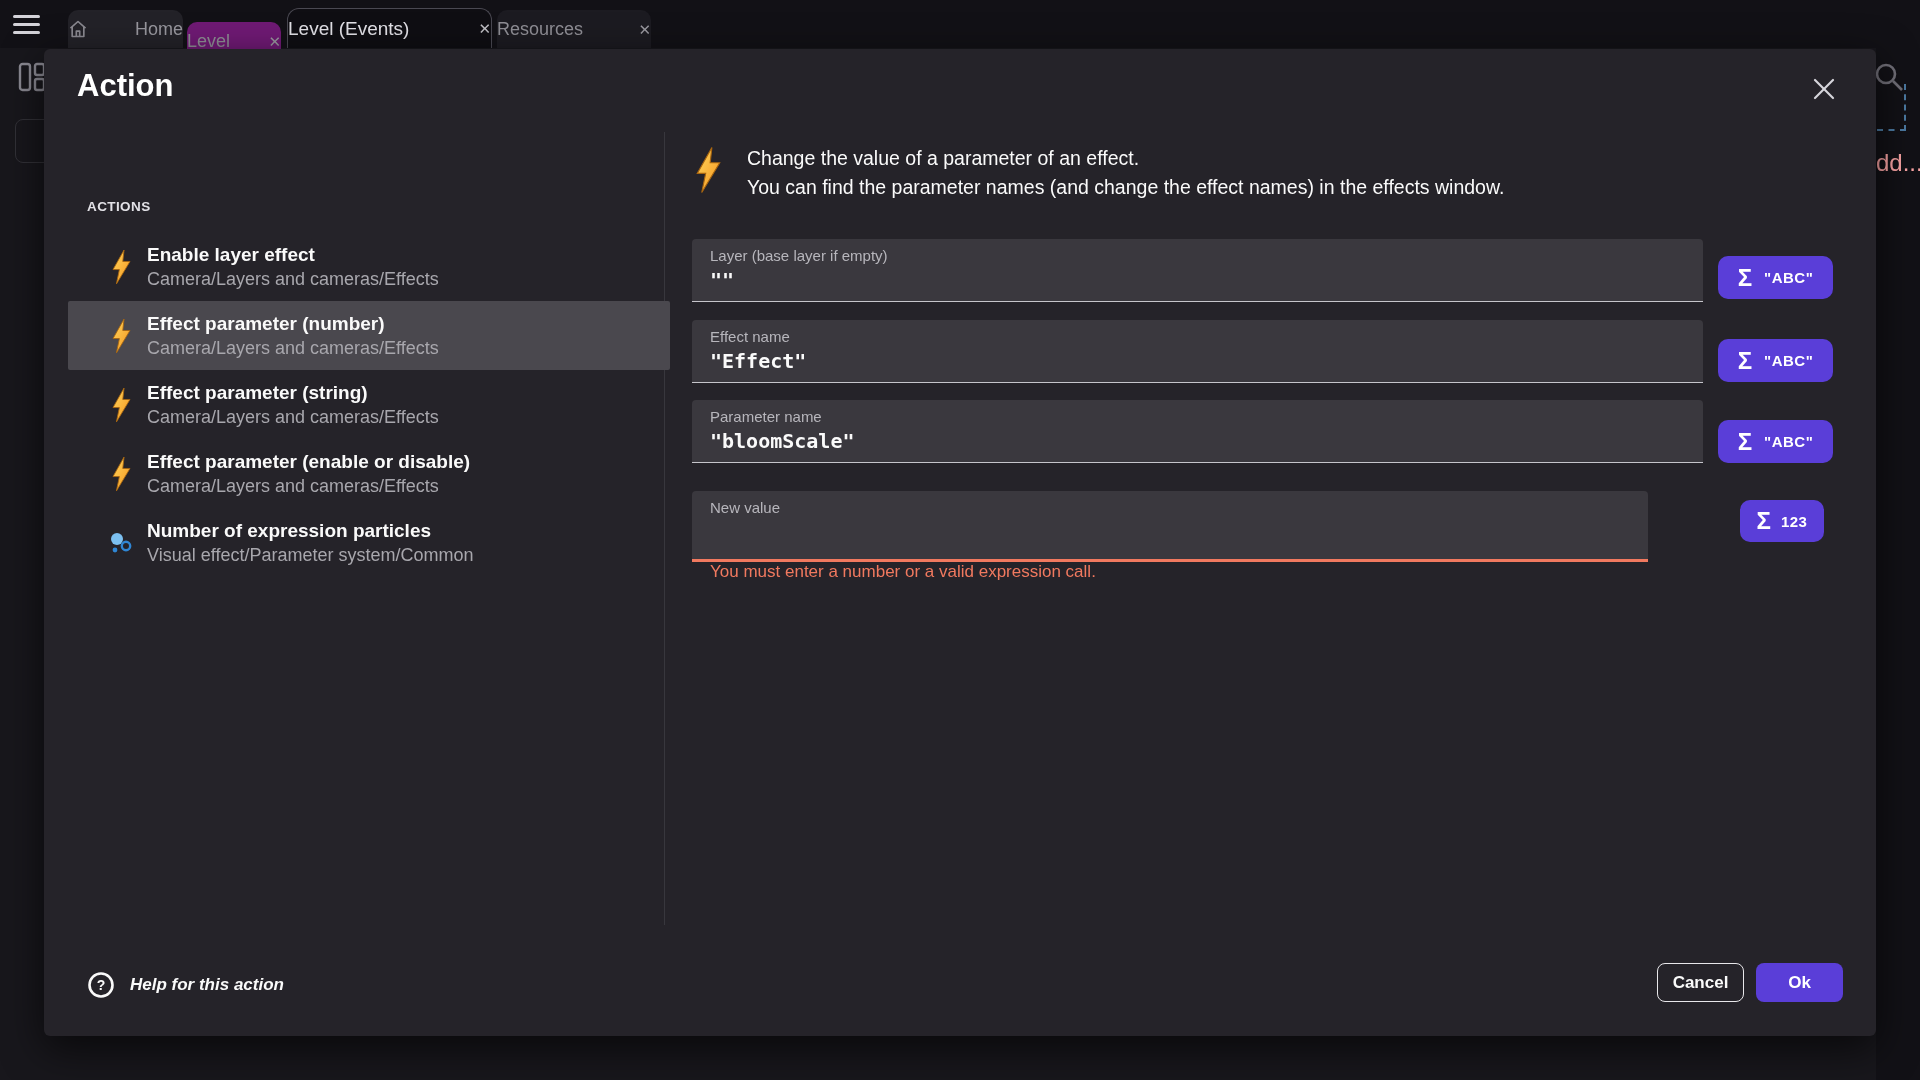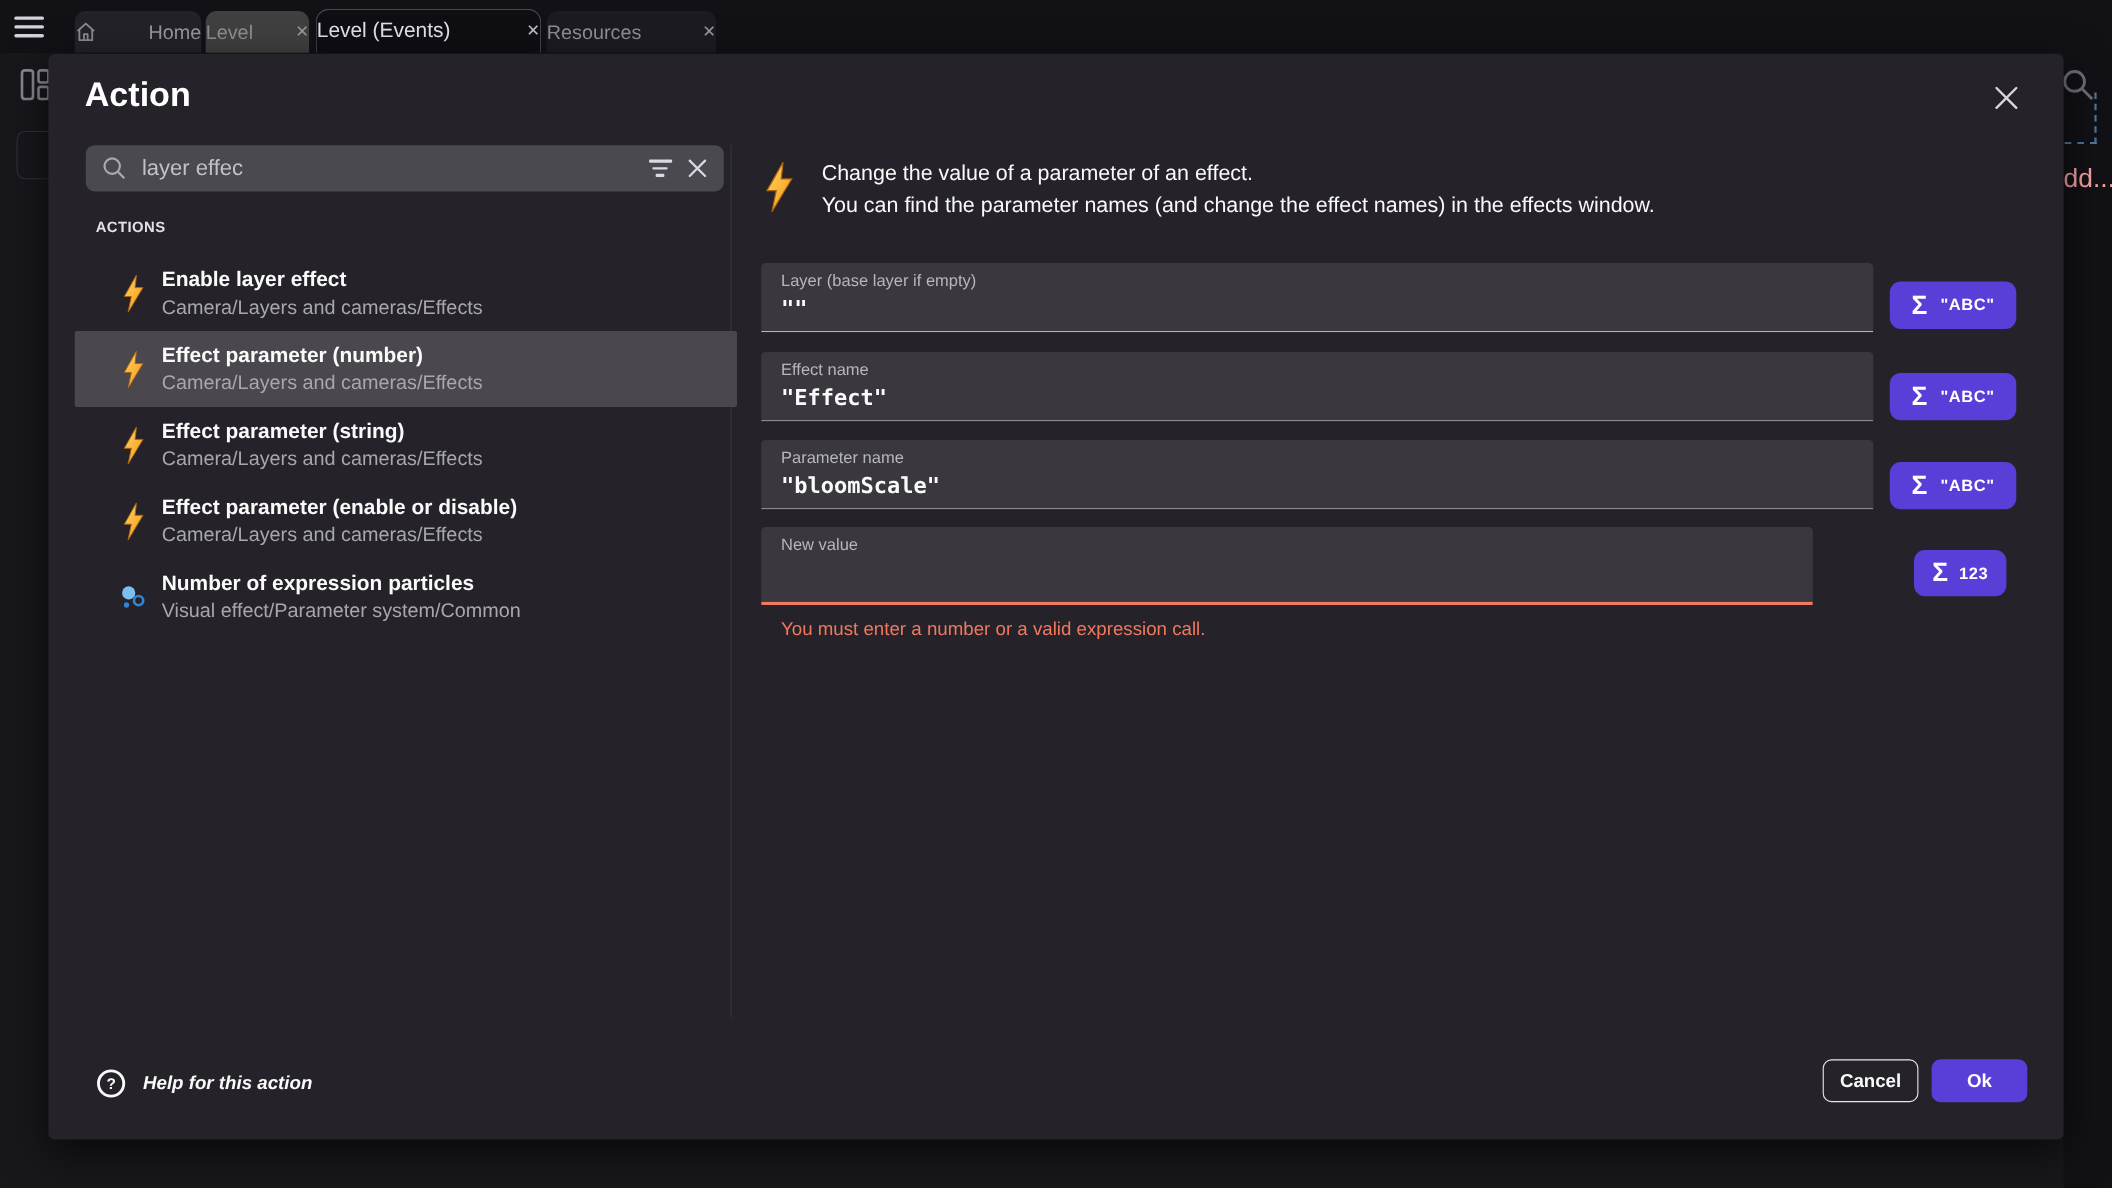--- a/index.html
+++ b/index.html
@@ -15,21 +15,21 @@
   body{font-family:"Liberation Sans",sans-serif;}
   .stage{position:absolute;top:0;left:0;width:1920px;height:1080px;background:#18171c;}
 
   
   .topbar{position:absolute;top:0;left:0;width:1920px;height:48px;background:#121116;}
   .hamburger{position:absolute;top:15px;left:13px;width:28px;height:22px;cursor:pointer;}
   .hamburger span{display:block;width:27px;height:3px;border-radius:2px;background:#d4d3d9;margin-bottom:5px;}
   .tab{position:absolute;display:flex;align-items:center;justify-content:space-between;gap:12px;
        font-size:18px;color:#8f8e95;border-radius:10px 10px 0 0;cursor:pointer;}
   .tab-home{left:68px;top:10px;width:115px;height:38px;background:#232228;gap:10px;color:#98979e;}
-  .tab-level{left:187px;top:10px;width:94px;height:38px;background:#404040;}
+  .tab-level{left:187px;top:22px;width:94px;height:38px;background:#701a75;}
   .tab-active{left:287px;top:8px;width:205px;height:40px;background:#0f0e13;
               border:1px solid #4a4952;border-bottom:none;border-radius:12px 12px 0 0;
               color:#e3e2e8;font-size:19px;gap:16px;}
   .tab-resources{left:497px;top:10px;width:154px;height:38px;background:#1c1b21;}
   .tab .x{font-size:15px;color:#9a99a0;line-height:1;}
   .tab-active .x{color:#c0bfc5;}
 
   .rail-grid-icon{position:absolute;left:18px;top:62px;width:28px;height:30px;}
   .rail-outline{position:absolute;left:15px;top:119px;width:40px;height:44px;border:1px solid #323137;border-radius:8px;}
   .bg-right-strip{position:absolute;left:1876px;top:0;width:44px;height:1080px;background:#121116;}
@@ -73,21 +73,21 @@
                color:#fafafa;font-weight:500;}
 
   .field{position:absolute;left:648px;width:1011px;height:63px;background:var(--field-bg);
          border-radius:4px 4px 0 0;border-bottom:1px solid #c6c5cb;cursor:text;}
   .field-label{position:absolute;left:18px;top:8px;font-size:15px;color:#b7b6bc;}
   .field-value{position:absolute;left:18px;top:29px;font-size:20px;font-weight:bold;color:#fafafa;
                font-family:"DejaVu Sans Mono",monospace;}
   .field-1{top:190px;}
   .field-2{top:271px;}
   .field-3{top:351px;}
-  .field-4{top:430px;height:71px;width:956px;border-bottom:3px solid var(--error);}
+  .field-4{top:442px;height:71px;width:956px;border-bottom:3px solid var(--error);}
   .field-error{position:absolute;left:666px;top:513px;font-size:17px;color:var(--error);}
 
   .sigma-btn{position:absolute;width:115px;height:43px;background:var(--accent);border-radius:10px;
              display:flex;align-items:center;justify-content:center;gap:12px;color:#ffffff;cursor:pointer;}
   .sigma-btn .sigma{font-size:24px;font-weight:bold;line-height:1;}
   .sigma-btn .btn-label{font-size:15px;font-weight:bold;letter-spacing:.5px;}
   .sigma-1{left:1674px;top:207px;}
   .sigma-2{left:1674px;top:290px;}
   .sigma-3{left:1674px;top:371px;}
   .sigma-4{left:1696px;top:451px;width:84px;height:42px;gap:10px;}
@@ -155,36 +155,20 @@
   <div class="dialog">
     <div class="dialog-title">Action</div>
 
     <div class="dialog-close">
       <svg width="26" height="26" viewBox="0 0 26 26" stroke="#d7d6dc" stroke-width="2.2" stroke-linecap="round">
           <line x1="4" y1="4" x2="22" y2="22"></line>
           <line x1="22" y1="4" x2="4" y2="22"></line>
         </svg>
     </div>
 
-    <div class="searchbar">
-      <svg width="24" height="24" viewBox="0 0 24 24" fill="none" stroke="#aaa9af" stroke-width="2">
-          <circle cx="10" cy="10" r="7"></circle>
-          <line x1="15.5" y1="15.5" x2="21" y2="21"></line>
-        </svg>
-      <input type="text" value="layer effec" style="">
-      <div class="filter-icon">
-          <i></i>
-          <i></i>
-          <i></i>
-        </div>
-      <svg class="search-clear" viewBox="0 0 20 20" stroke="#d9d8e6" stroke-width="2" stroke-linecap="round">
-          <line x1="3" y1="3" x2="17" y2="17"></line>
-          <line x1="17" y1="3" x2="3" y2="17"></line>
-        </svg>
-    </div>
 
     <div class="v-divider"></div>
 
     <div class="section-header">ACTIONS</div>
 
     <div class="action-list">
 
       <div class="row">
         <span class="row-icon">
           <svg width="21" height="34" viewBox="0 0 24 40">

